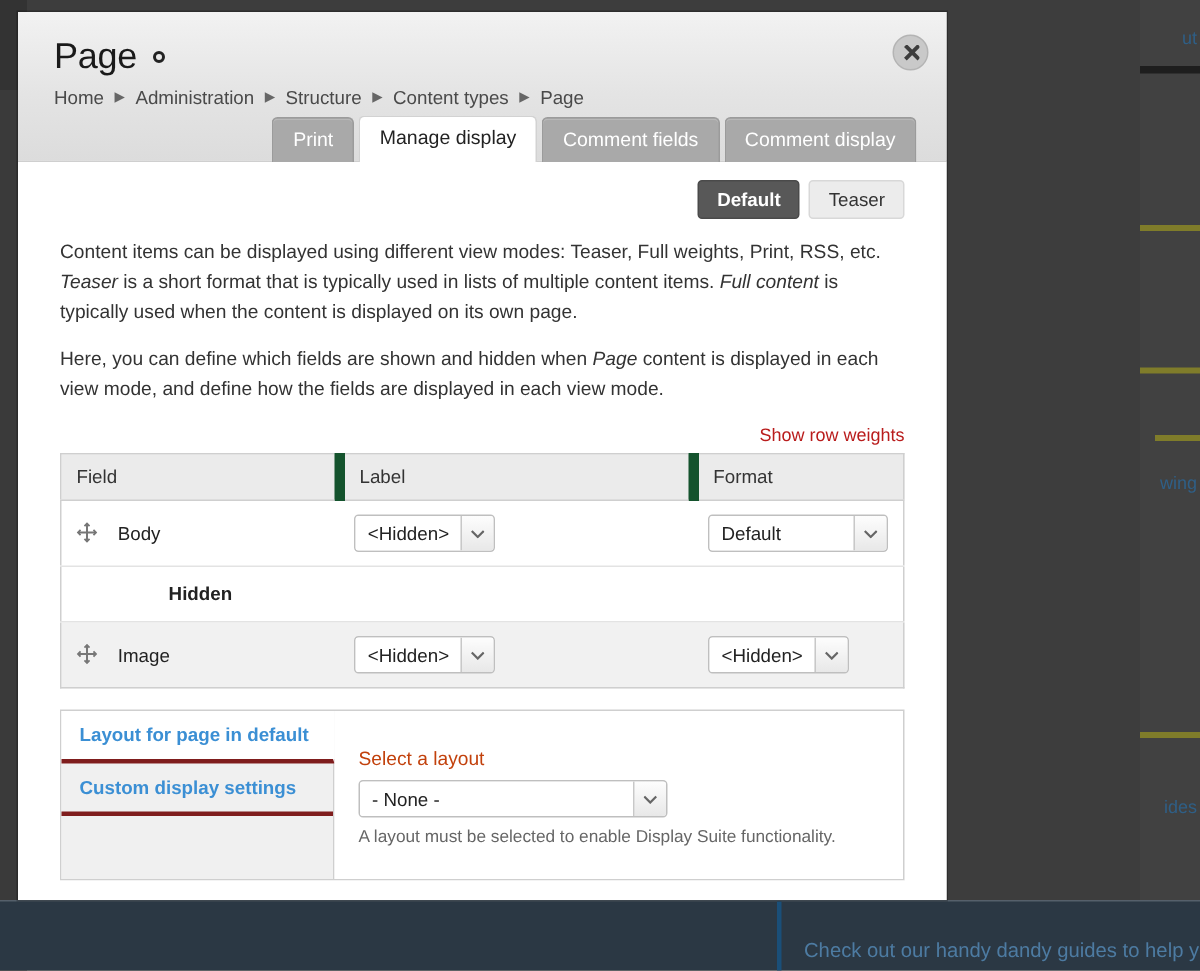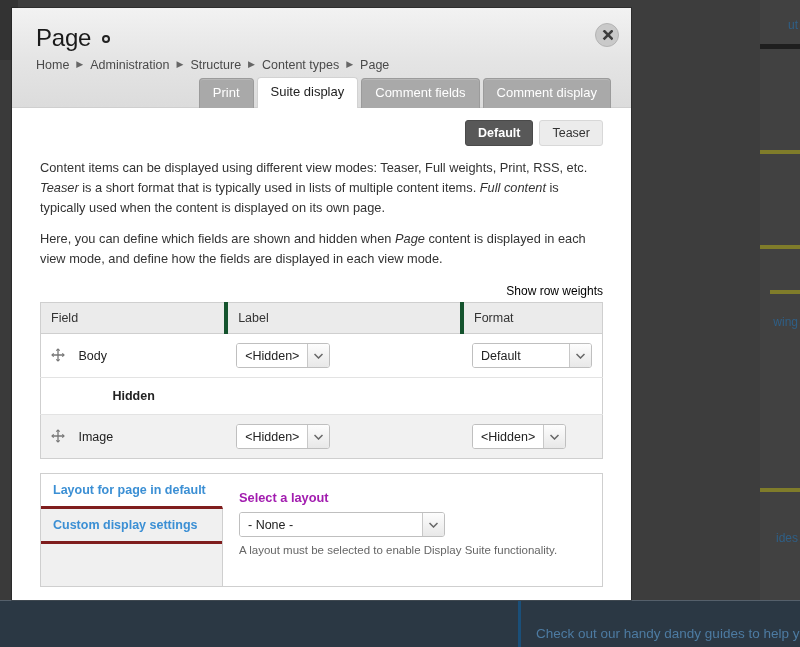--- a/index.html
+++ b/index.html
@@ -188,37 +188,37 @@
     margin: 12px 0 0 0;
   }
   .intro p em { font-style: italic; }
 
   .row-weights {
     text-align: right;
     margin-top: 12px;
     margin-bottom: 3px;
   }
   .row-weights a {
-    color: #000000;
+    color: #b91c1c;
     font-size: 12px;
     text-decoration: none;
     cursor: pointer;
   }
 
   
   table.field-table {
     width: 100%;
     border-collapse: collapse;
     border: 1px solid #cfcfcf;
     background: #fff;
   }
   table.field-table thead th {
     background: #ebebeb;
     border-bottom: 1px solid #cfcfcf;
-    border-right: 4px solid #14532d;
+    border-right: 7px solid #14532d;
     text-align: left;
     font-weight: normal;
     font-size: 12.5px;
     color: #333;
     padding: 8px 10px;
   }
   table.field-table thead th:last-child { border-right: none; }
   table.field-table td {
     padding: 9px 10px;
     font-size: 12.5px;
@@ -305,24 +305,24 @@
     background: #ffffff;
     border-right: 1px solid #fff;
     margin-right: -1px;
   }
   .vtabs-pane {
     flex: 1;
     padding: 12px 16px;
     background: #fff;
   }
   .vtabs-pane h3 {
-    margin: 4px 0 7px 0;
+    margin: 12px 0 7px 0;
     font-size: 12.8px;
-    color: #a21caf;
-    font-weight: bold;
+    color: #c2410c;
+    font-weight: normal;
   }
   .pane-desc {
     margin-top: 7px;
     font-size: 11.5px;
     color: #666;
   }
 
   
   .modal-actions {
     padding: 26px 28px 0 28px;
@@ -391,21 +391,21 @@
     <div class="close-btn">
       <span>
         <svg width="11" height="11" viewBox="0 0 11 11">
           <path d="M1.6,0.4 L10.6,9.4 M10.6,0.4 L1.6,9.4" stroke="#3d3d3d" stroke-width="2.6" stroke-linecap="butt" fill="none"></path>
         </svg>
       </span>
     </div>
 
     <div class="tabs">
       <div class="tab">Print</div>
-      <div class="tab active">Suite display</div>
+      <div class="tab active">Manage display</div>
       <div class="tab">Comment fields</div>
       <div class="tab">Comment display</div>
     </div>
   </div>
 
   <div class="modal-body">
 
     <div class="secondary-tabs">
       <div class="sec-tab active">Default</div>
       <div class="sec-tab">Teaser</div>

